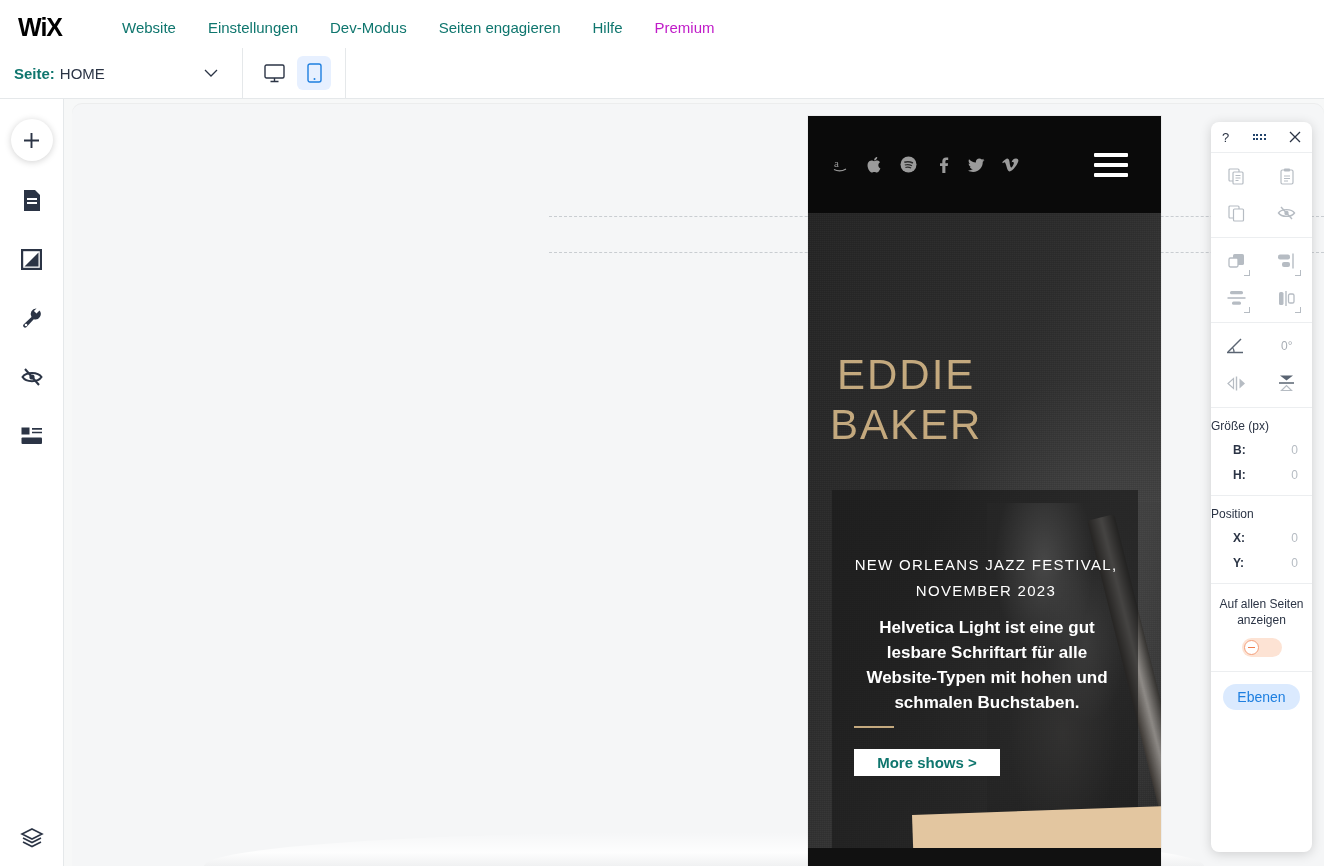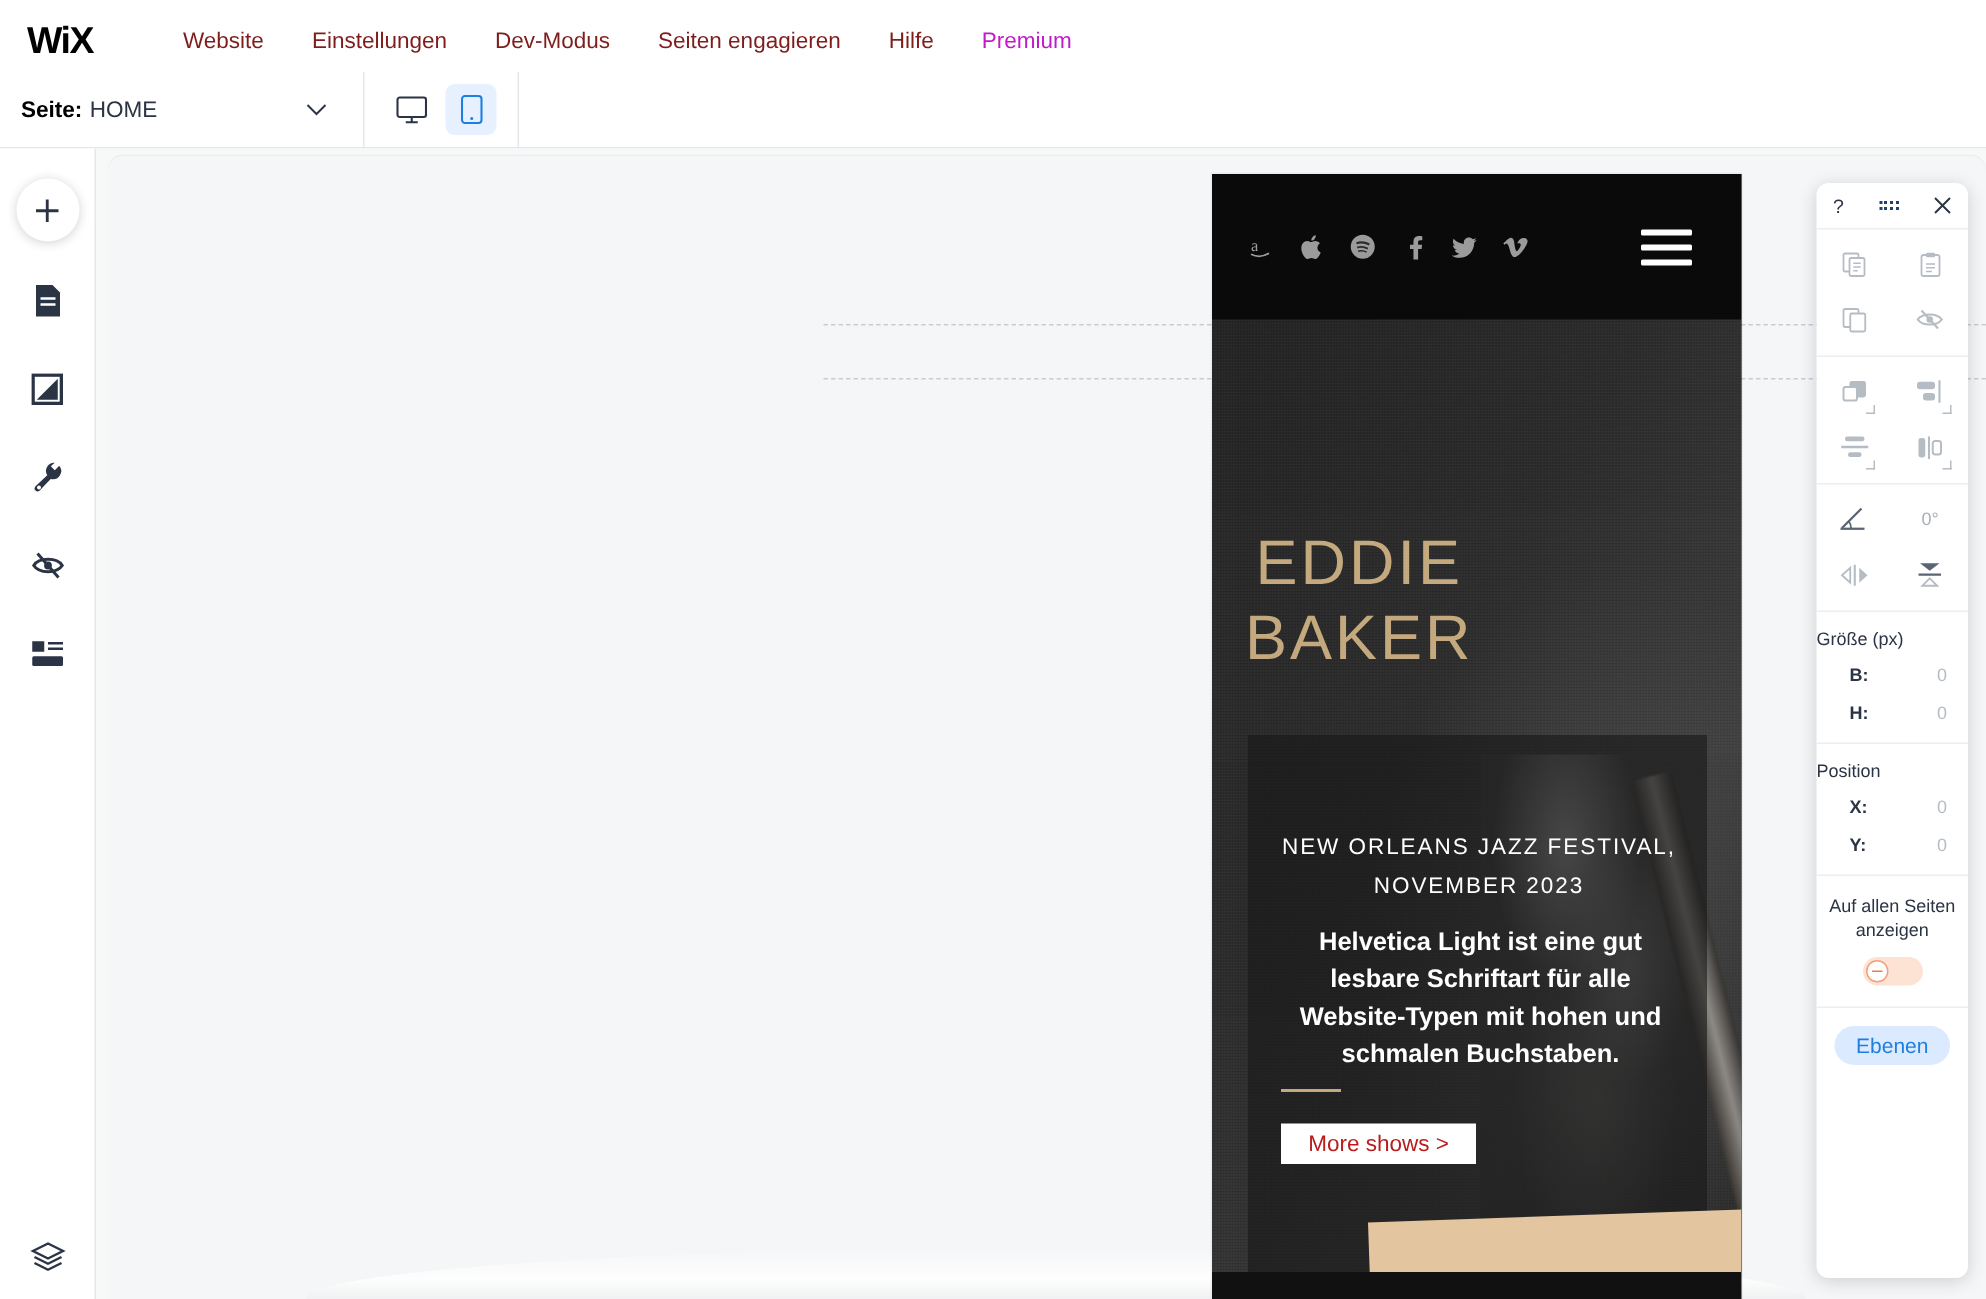--- a/index.html
+++ b/index.html
@@ -18,36 +18,36 @@
     display: flex; align-items: center;
   }
   .wix-logo {
     margin-left: 12px; width: 56px; height: 26px;
     display: flex; align-items: center; justify-content: center;
     font-size: 25px; font-weight: bold; color: #000; letter-spacing: -1px;
     font-family: "Liberation Sans", sans-serif;
   }
   .menu-items { display: flex; align-items: center; margin-left: 38px; gap: 0; }
   .menu-item {
-    font-size: 15px; color: #7f1d1d; padding: 6px 16px; cursor: default;
+    font-size: 15px; color: #0f766e; padding: 6px 16px; cursor: default;
     white-space: nowrap; border-radius: 4px;
   }
   .menu-item.premium { color: #c01bc8; }
 
   
   .secondbar {
     position: absolute; left: 0; top: 48px; width: 1324px; height: 51px;
     background: #ffffff; border-bottom: 1px solid #e5e8ea;
     display: flex; align-items: center;
   }
   .page-select {
     display: flex; align-items: center; width: 243px; height: 51px;
     padding-left: 14px; border-right: 1px solid #e5e8ea; cursor: default;
   }
-  .page-select-label { font-size: 15px; color: #000000; font-weight: bold; }
+  .page-select-label { font-size: 15px; color: #0f766e; font-weight: bold; }
   .page-select-value { font-size: 15px; color: #2b3445; margin-left: 5px; }
   .chev { margin-left: auto; margin-right: 24px; }
   .view-toggle {
     display: flex; align-items: center; gap: 6px; height: 51px;
     padding: 0 14px; border-right: 1px solid #e5e8ea;
   }
   .view-btn {
     width: 34px; height: 34px; border-radius: 6px;
     display: flex; align-items: center; justify-content: center; cursor: default;
   }
@@ -162,22 +162,22 @@
   }
   .shows-body {
     position: absolute; left: 20px; top: 125px; width: 270px; color: #ffffff;
     font-size: 17px; line-height: 25px; font-weight: bold;
   }
   .shows-divider {
     position: absolute; left: 22px; top: 236px; width: 40px; height: 2px; background: #c4a97e;
   }
   .more-btn {
     position: absolute; left: 22px; top: 259px;
-    background: #ffffff; color: #b91c1c; font-size: 15px;
-    padding: 5px 10px; width: 130px; cursor: default;
+    background: #ffffff; color: #0f766e; font-size: 15px;
+    padding: 5px 10px; width: 146px; cursor: default; font-weight: bold;
   }
   .tan-rect {
     position: absolute; left: 104px; top: 602px; width: 278px; height: 58px;
     background: #e3c6a0; transform: rotate(-2deg); transform-origin: left top;
   }
 
   
   .panel {
     position: absolute; left: 1211px; top: 122px; width: 101px; height: 730px;
     background: #ffffff; border-radius: 8px;

